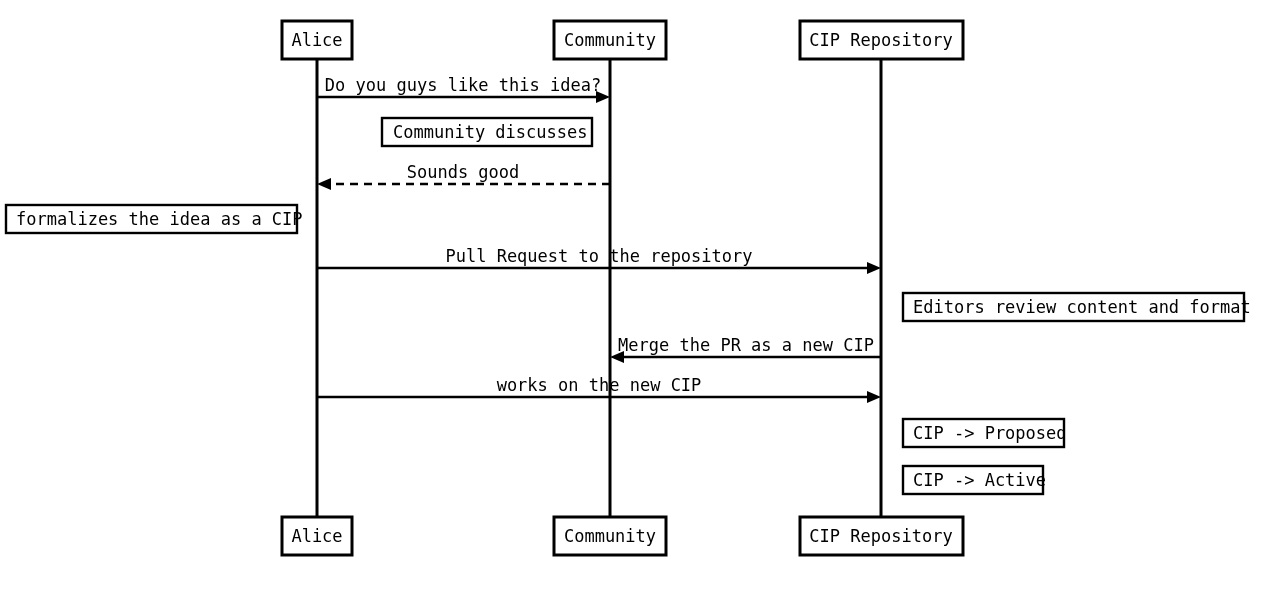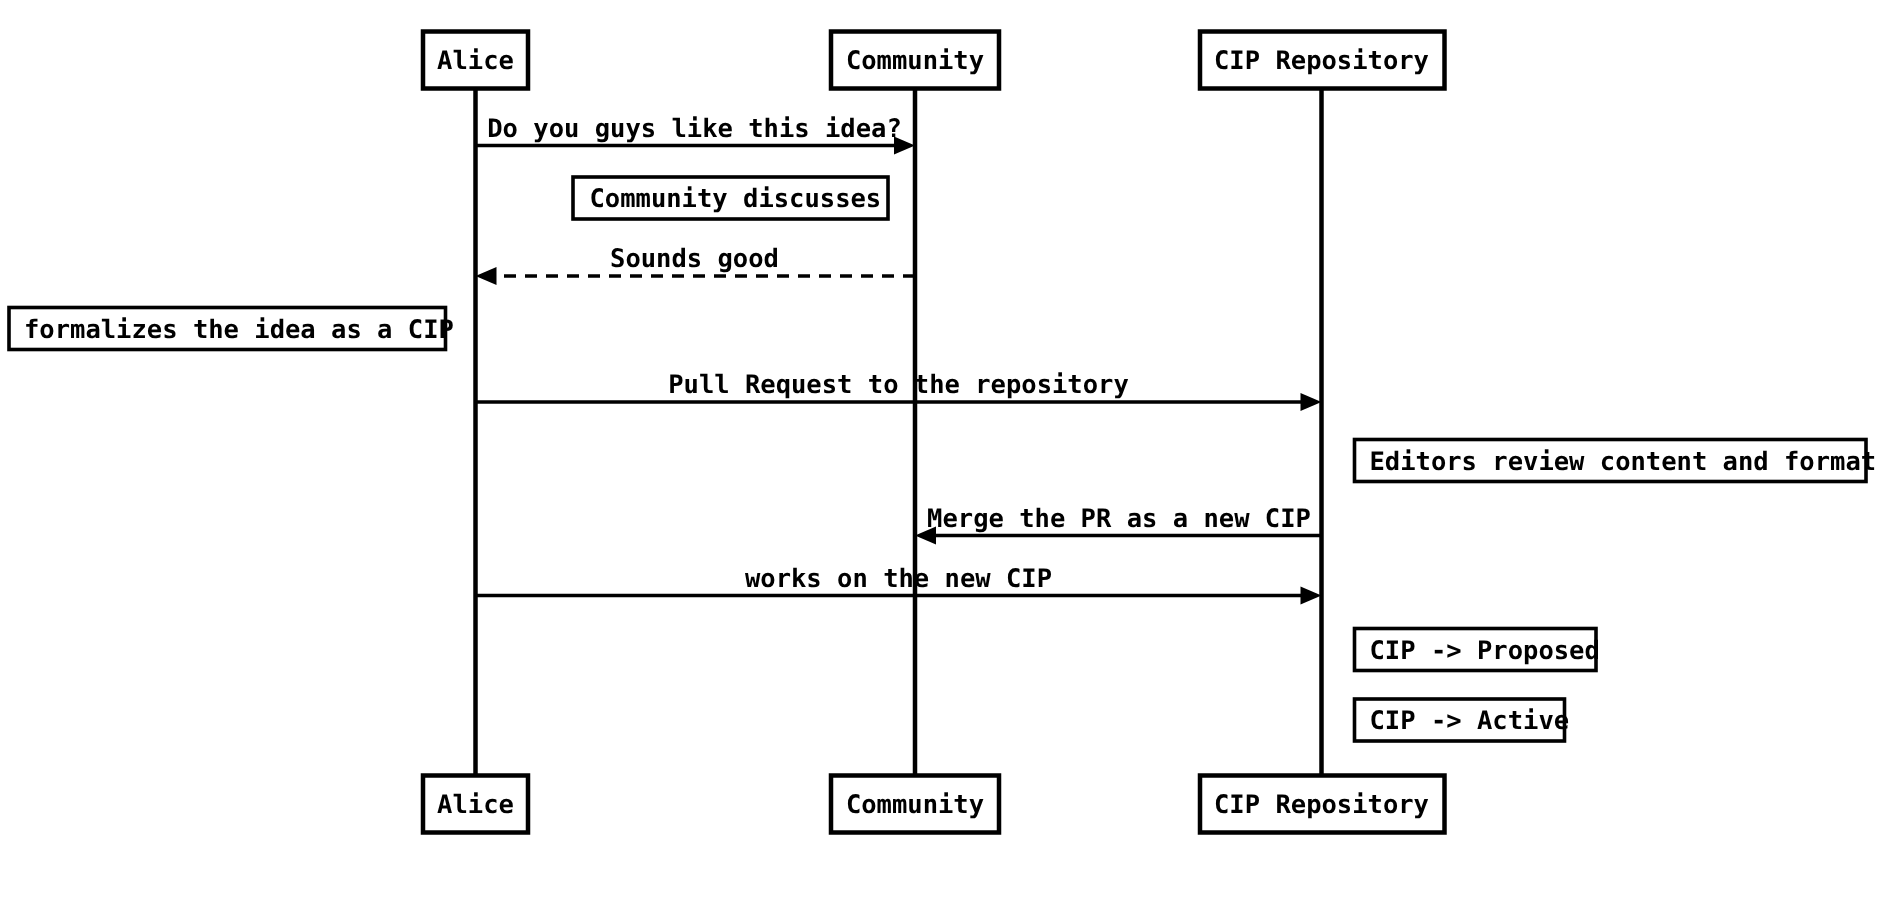--- a/index.html
+++ b/index.html
@@ -9,21 +9,20 @@
   }
   body {
     font-family: "DejaVu Sans Mono", "Liberation Mono", monospace;
   }
   #diagram-root {
     position: relative;
     width: 1268px;
     height: 580px;
     background: #ffffff;
     overflow: hidden;
-    font-weight: bold;
   }
   svg.seq {
     position: absolute;
     top: 0;
     left: 0;
     width: 1268px;
     height: 598px;
   }
   .lifeline {
     stroke: #000000;

